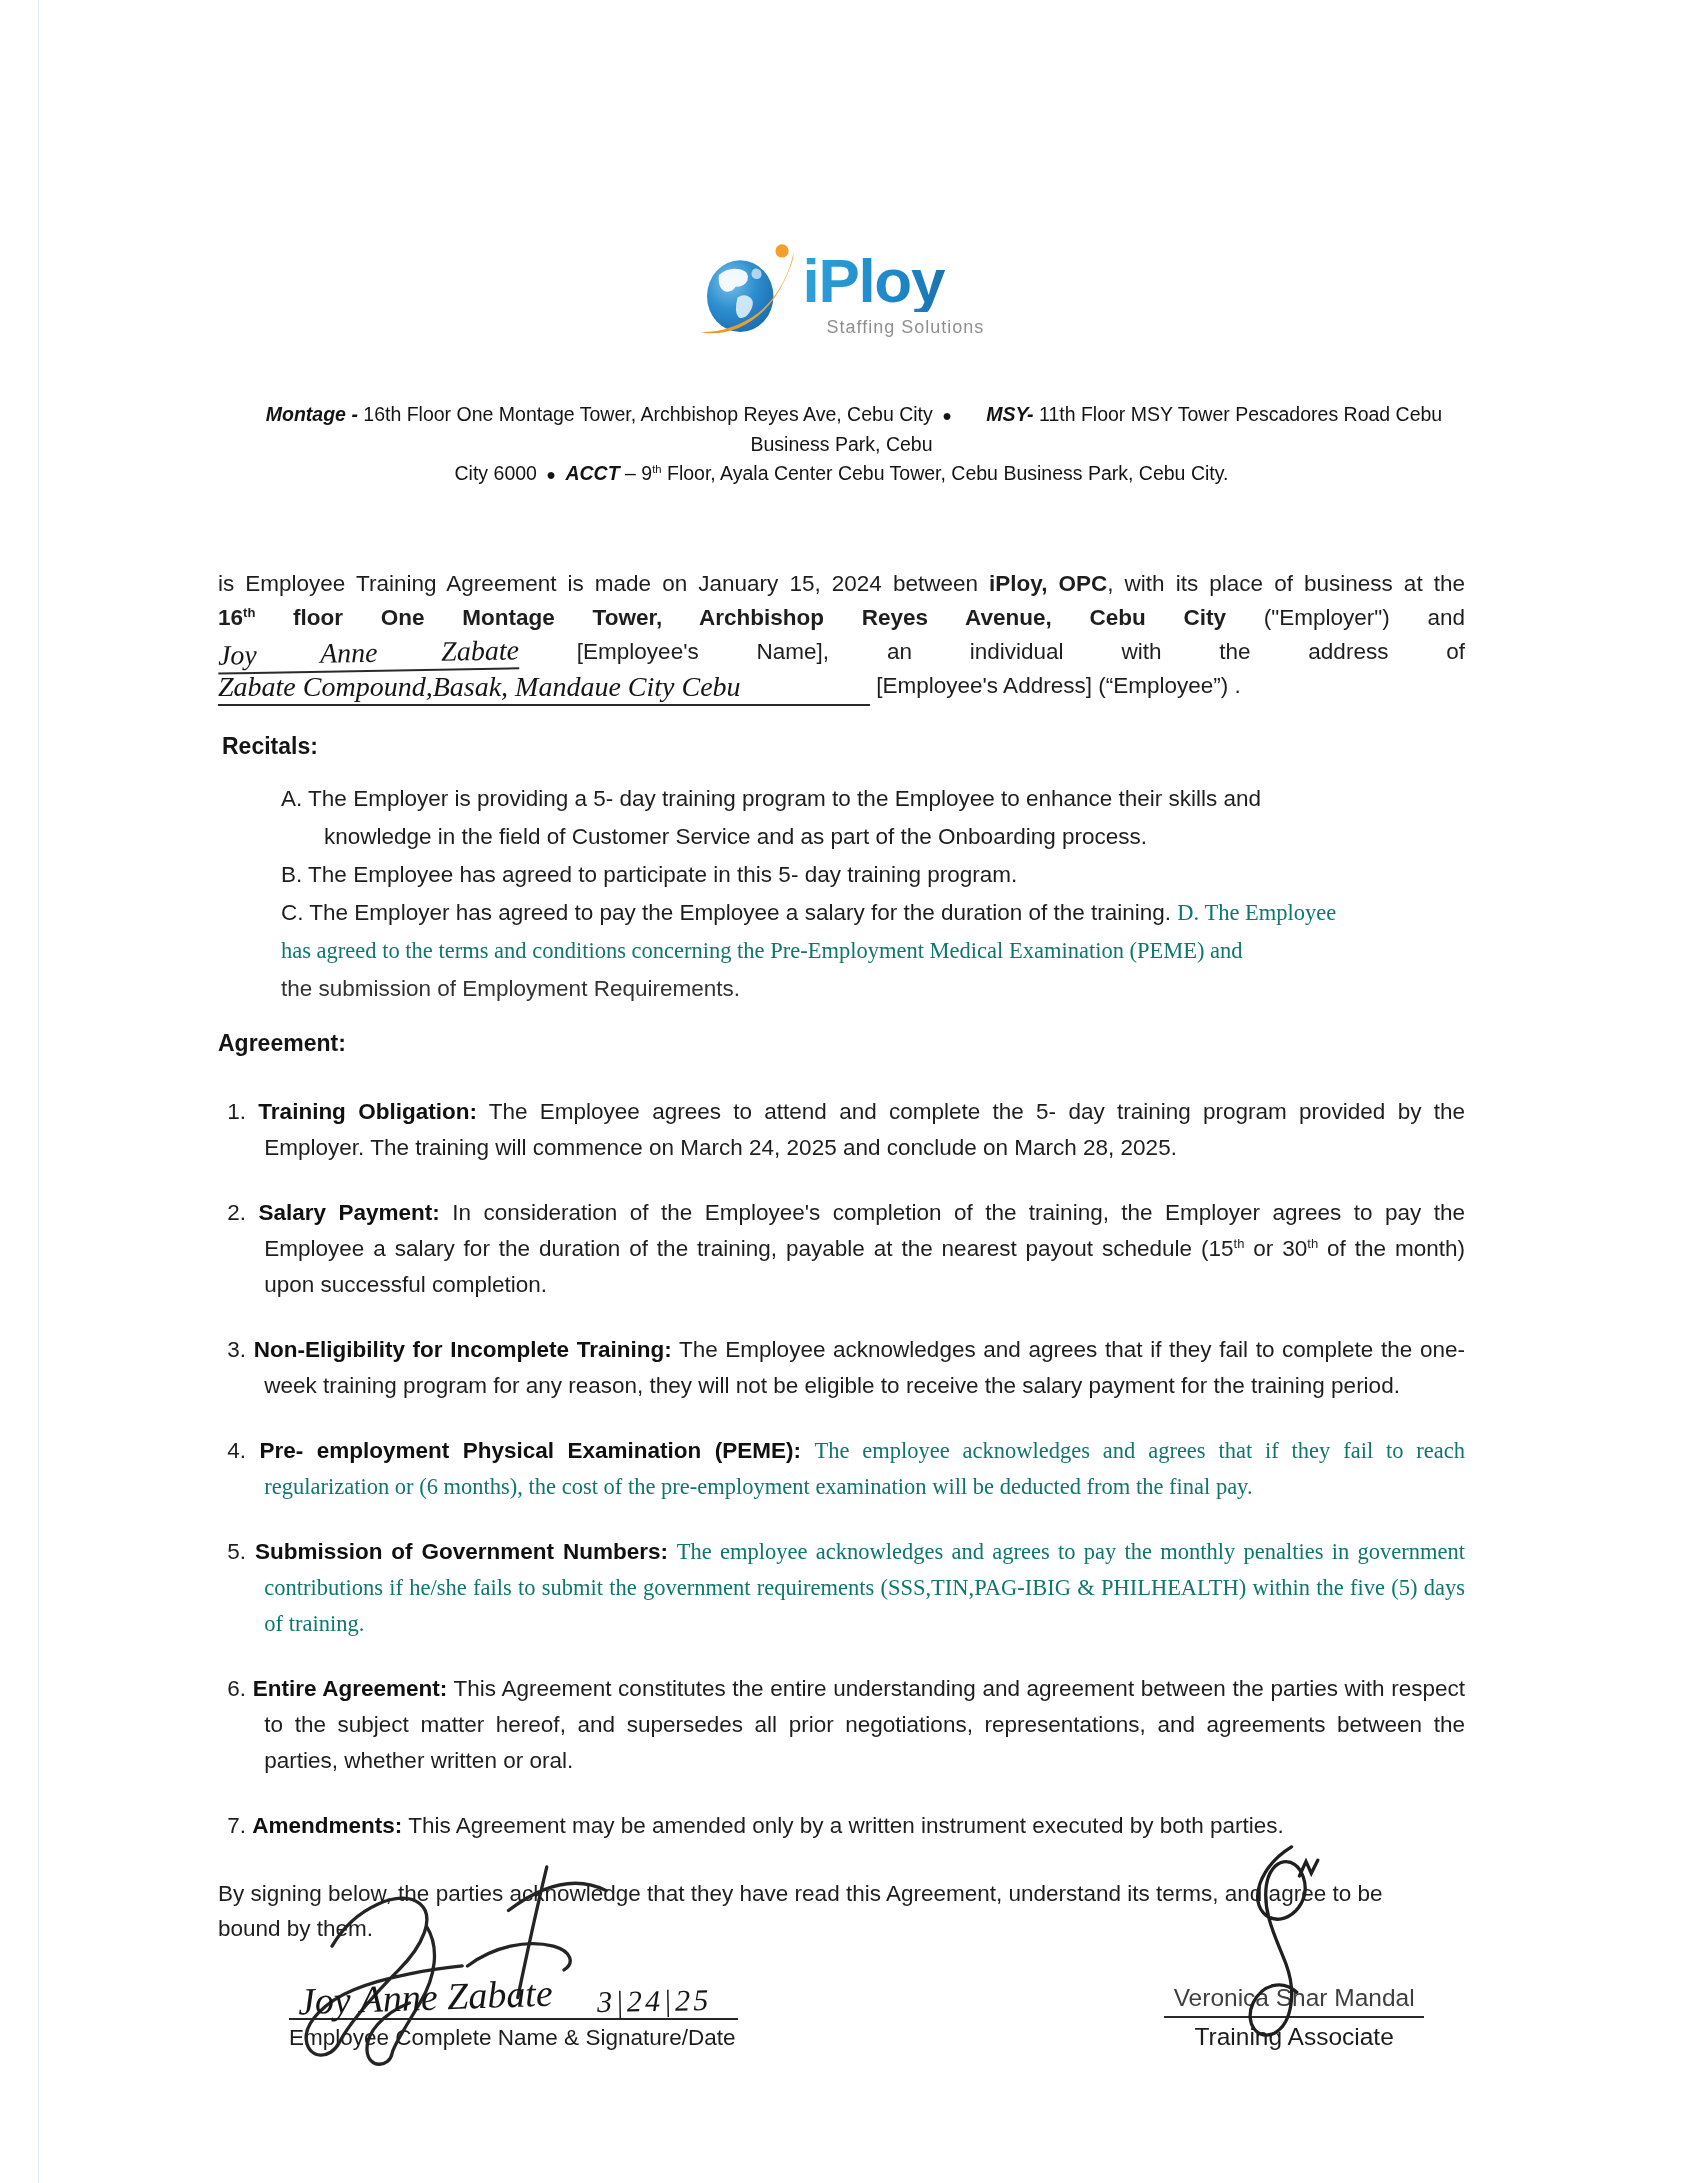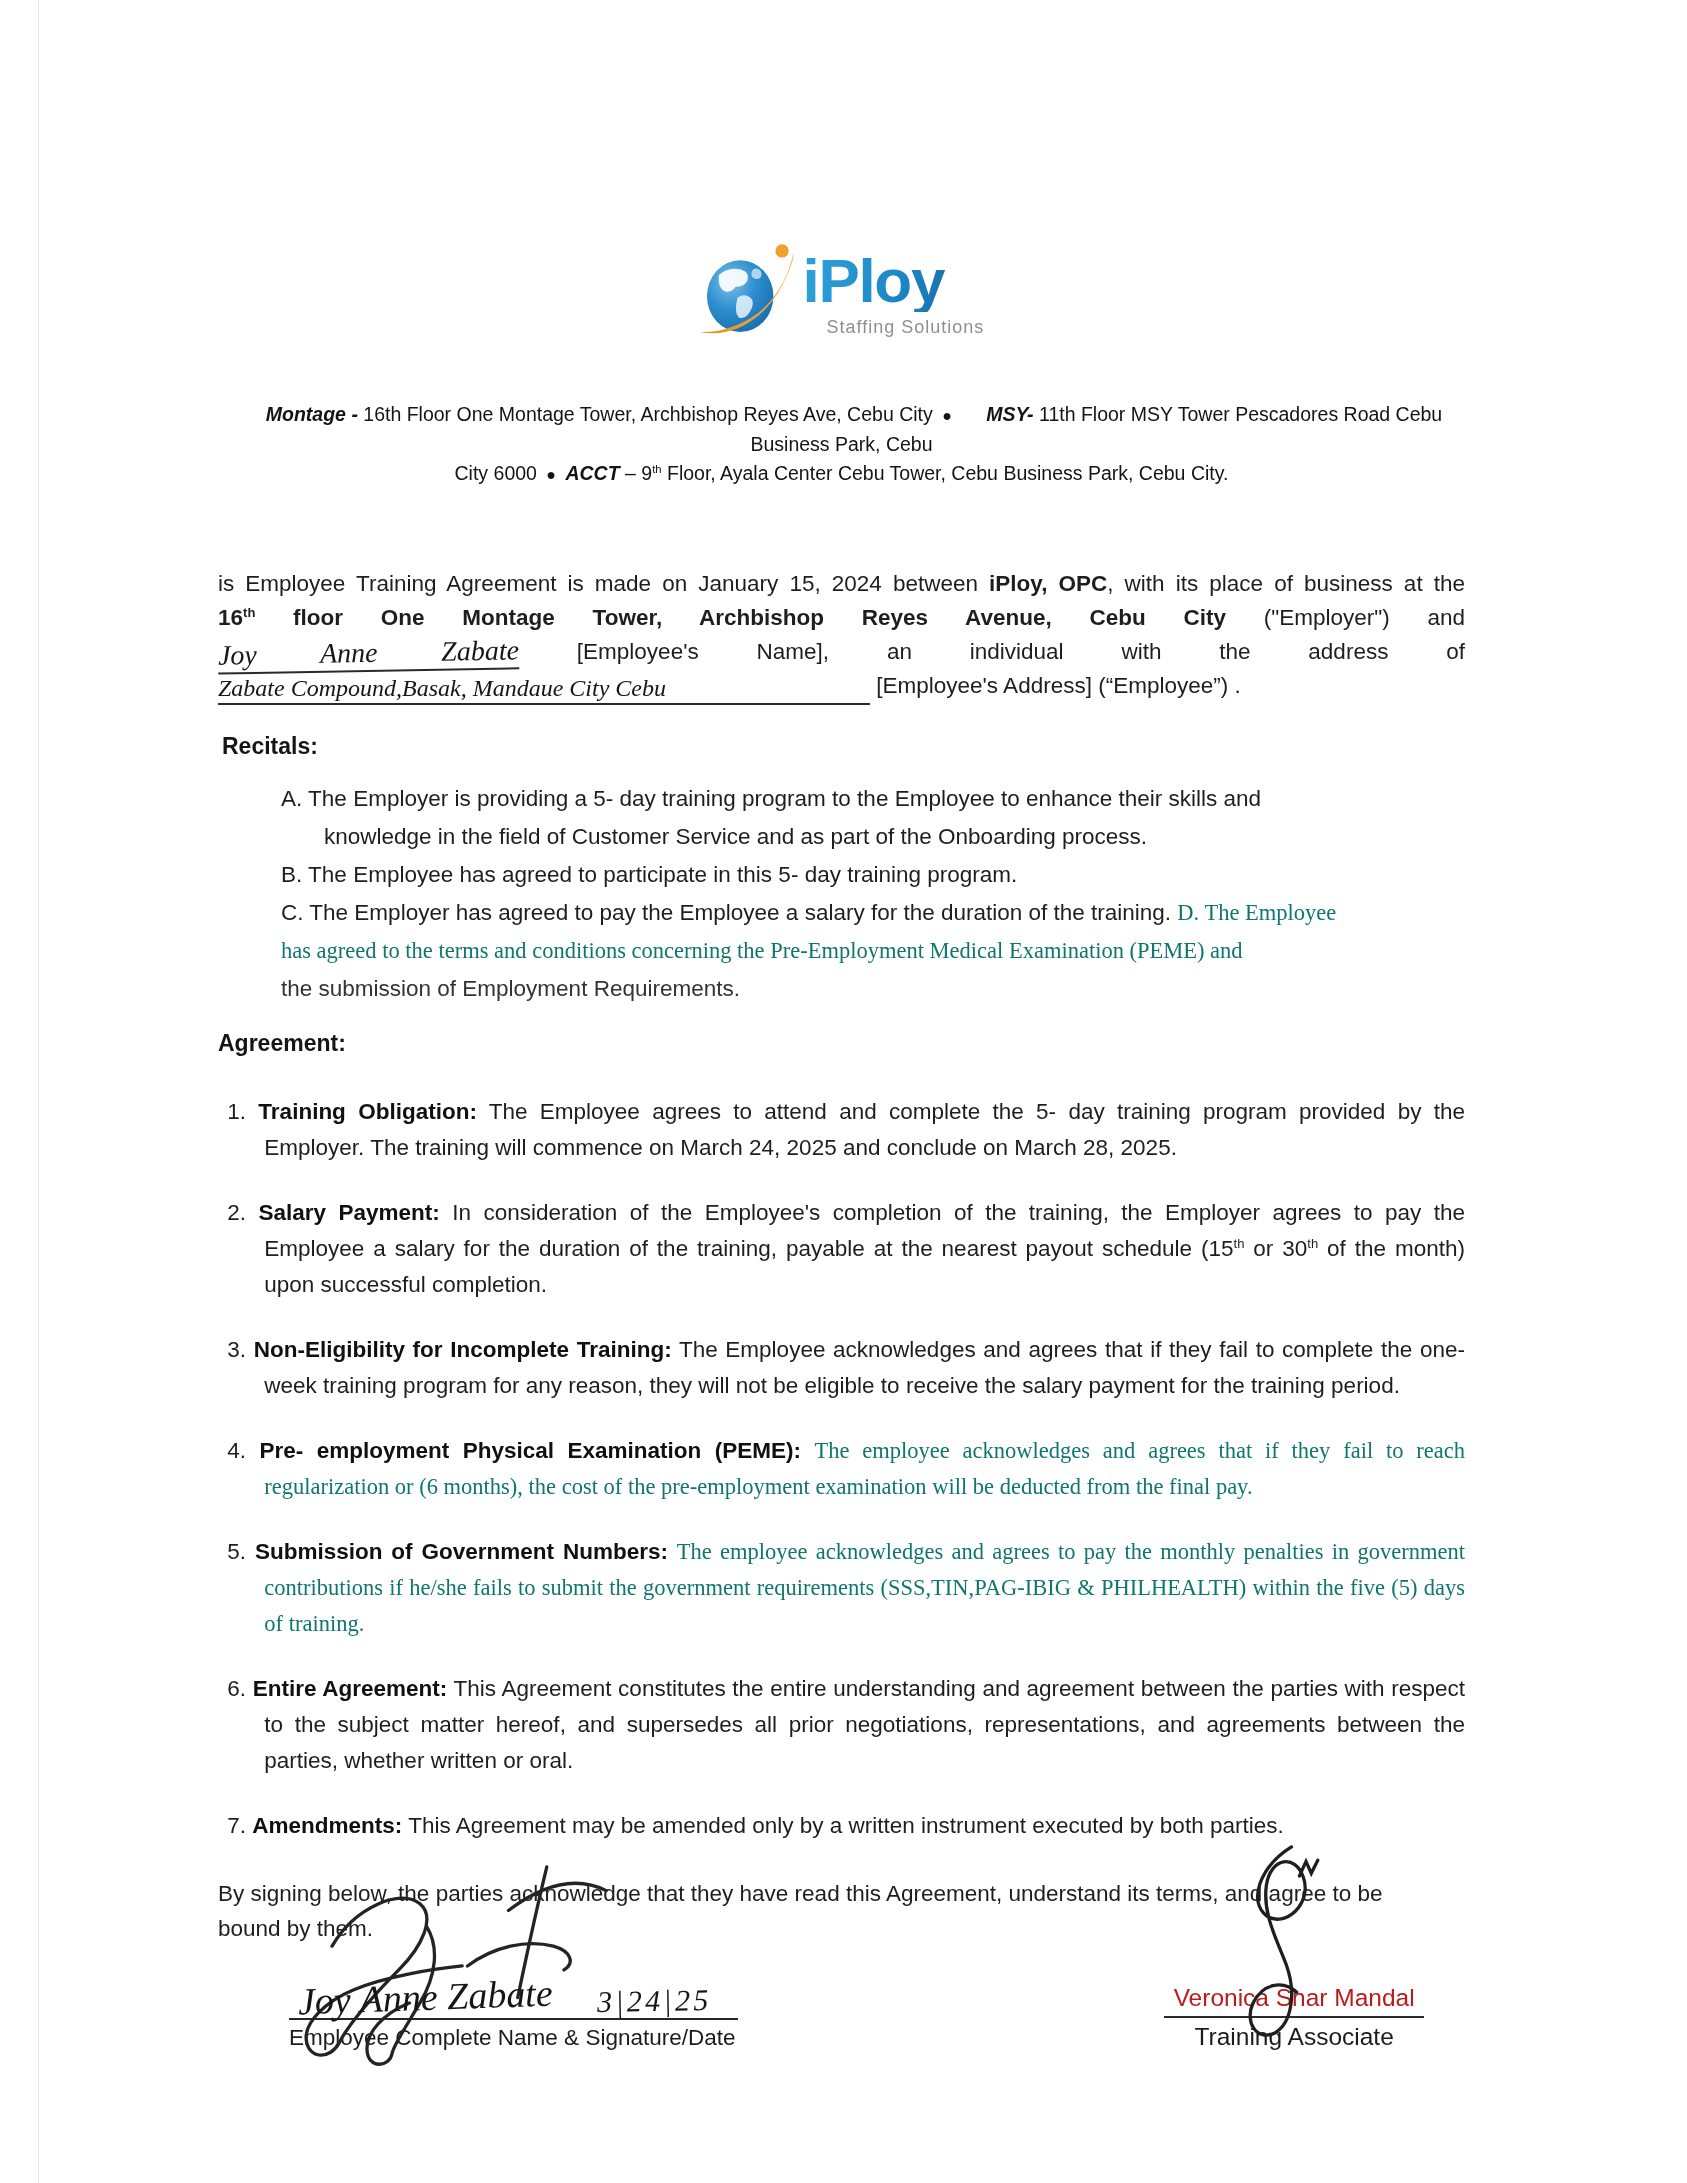--- a/index.html
+++ b/index.html
@@ -24,21 +24,21 @@
   .dot{font-size:16px;vertical-align:middle;padding:0 4px;}
   sup{vertical-align:super;font-size:58%;line-height:0;}
 
   
   .intro{margin-top:78px;}
   .iline{line-height:34px;min-height:34px;}
   .just{text-align:justify;text-align-last:justify;}
   .hand{font-family:cursive;font-style:italic;color:#161616;display:inline-block;}
   .hw-name{font-size:28px;min-width:301px;border-bottom:2.6px solid #2a2a2a;transform:rotate(-1deg);
            position:relative;top:3.3px;margin-bottom:-5.3px;line-height:1;padding-bottom:2.6px;}
-  .hw-addr{font-size:24px;min-width:652px;border-bottom:2.6px solid #2a2a2a;
+  .hw-addr{font-size:28px;min-width:652px;border-bottom:2.6px solid #2a2a2a;
            position:relative;top:3.3px;margin-bottom:-5.3px;line-height:1;padding-bottom:2.6px;}
 
   
   .sec-h{margin:30px 0 0 4px;font-size:23px;font-weight:bold;color:#151515;}
   .recitals-list{margin-top:20px;}
   .rec{margin:0;line-height:38px;}
   .ind1{margin-left:63px;}
   .ind2{margin-left:106px;}
   .muted{color:#0f766e;font-family:Liberation Serif, serif;}
   .dark2{color:#333333;}
@@ -55,21 +55,21 @@
   
   .sig-row{display:flex;align-items:flex-end;margin-top:9.3px;}
   .sig-block{position:relative;}
   .sig-left{margin-left:71px;}
   .sig-line{display:flex;align-items:flex-end;gap:44px;border-bottom:2.6px solid #262626;
             padding:9.3px 17px 0 9.3px;width:423px;}
   .sig-name{font-size:38px;transform:rotate(-2deg);line-height:1.05;}
   .sig-date{font-size:30px;letter-spacing:3.3px;transform:rotate(-1deg);line-height:1.15;}
   .sig-label{font-size:22.5px;margin-top:5.3px;color:#1c1c1c;}
   .sig-right{margin-left:auto;margin-right:41px;text-align:center;}
-  .tr-name{font-size:24.5px;border-bottom:2.6px solid #2b2b2b;padding:0 9.3px 4px;color:#b91c1c;}
+  .tr-name{font-size:24.5px;border-bottom:2.6px solid #2b2b2b;padding:0 9.3px 4px;color:#404040;}
   .tr-title{font-size:24.5px;margin-top:5.3px;color:#1c1c1c;}
   .scribble{position:absolute;pointer-events:none;}
   .scribble-emp{left:-20px;top:-122px;}
   .scribble-tr{left:50%;transform:translateX(-58%);top:-149px;}
 </style>
 </head>
 <body>
 
 <div class="page">
   <div class="scan-line"></div>

